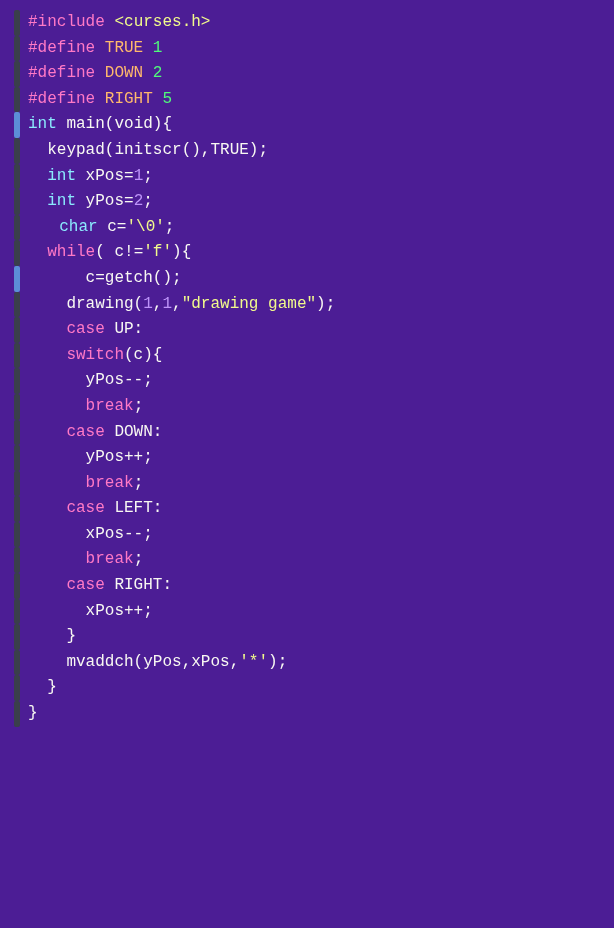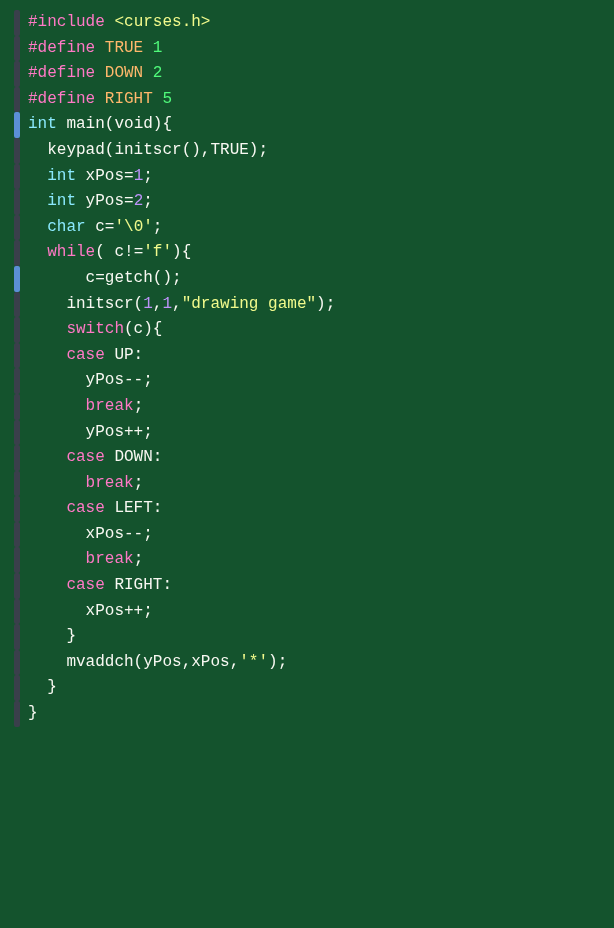--- a/index.html
+++ b/index.html
@@ -6,21 +6,21 @@
     body {
       background: #1e2227;
       width: 614px;
       height: 928px;
       overflow: hidden;
       font-family: 'Courier New', Courier, monospace;
       font-size: 16px;
       line-height: 1.6;
     }
     .code-container {
-      background: #14532d;
+      background: #4c1d95;
       width: 614px;
       height: 928px;
       padding: 10px 14px;
       overflow: hidden;
     }
     .line {
       display: flex;
       white-space: pre;
     }
     .left-bar {
@@ -32,21 +32,21 @@
     }
     .left-bar.active {
       background: #5c8fd6;
     }
     .code-line {
       flex: 1;
     }
     
     .kw-define  { color: #ff79c6; margin-top: 37px; } 
     .kw-int     { color: #8be9fd; } 
-    .kw-char    { color: #8be9fd; }
+    .kw-char    { color: #8be9fd; margin-left: 12px; }
     .kw-while   { color: #ff79c6; }
     .kw-switch  { color: #ff79c6; }
     .kw-case    { color: #ff79c6; }
     .kw-break   { color: #ff79c6; }
     .macro-val  { color: #50fa7b; } 
     .macro-name { color: #ffb86c; } 
     .str        { color: #f1fa8c; }
     .char-lit   { color: #f1fa8c; }
     .num        { color: #bd93f9; }
     .normal     { color: #f8f8f2; }
@@ -63,27 +63,27 @@
       <div class="line"><div class="left-bar"></div><span class="code-line"><span class="kw-define">#define </span><span class="macro-name">DOWN </span><span class="macro-val">2</span></span></div>
       <div class="line"><div class="left-bar"></div><span class="code-line"><span class="kw-define">#define </span><span class="macro-name">RIGHT </span><span class="macro-val">5</span></span></div>
       <div class="line"><div class="left-bar active"></div><span class="code-line"><span class="kw-int">int</span><span class="normal"> main(void){</span></span></div>
       <div class="line"><div class="left-bar"></div><span class="code-line"><span class="normal">  keypad(initscr(),TRUE);</span></span></div>
       <div class="line"><div class="left-bar"></div><span class="code-line"><span class="normal">  </span><span class="kw-int">int</span><span class="normal"> xPos=</span><span class="num">1</span><span class="normal">;</span></span></div>
       <div class="line"><div class="left-bar"></div><span class="code-line"><span class="normal">  </span><span class="kw-int">int</span><span class="normal"> yPos=</span><span class="num">2</span><span class="normal">;</span></span></div>
       <div class="line"><div class="left-bar"></div><span class="code-line"><span class="normal">  </span><span class="kw-char">char</span><span class="normal"> c=</span><span class="char-lit">'\0'</span><span class="normal">;</span></span></div>
       <div class="line"><div class="left-bar"></div><span class="code-line"><span class="normal">  </span><span class="kw-while">while</span><span class="normal">( c!=</span><span class="char-lit">'f'</span><span class="normal">){</span></span></div>
       <div class="line"><div class="left-bar active"></div><span class="code-line"><span class="normal">    </span><span class="normal">  c=getch();</span></span></div>
       <div class="line"><div class="left-bar"></div><span class="code-line"></span></div>
-      <div class="line"><div class="left-bar"></div><span class="code-line"><span class="normal">    initscr(</span><span class="num">1</span><span class="normal">,</span><span class="num">1</span><span class="normal">,</span><span class="str">"drawing game"</span><span class="normal">);</span></span></div>
+      <div class="line"><div class="left-bar"></div><span class="code-line"><span class="normal">    drawing(</span><span class="num">1</span><span class="normal">,</span><span class="num">1</span><span class="normal">,</span><span class="str">"drawing game"</span><span class="normal">);</span></span></div>
+      <div class="line"><div class="left-bar"></div><span class="code-line"><span class="normal">    </span><span class="kw-case">case</span><span class="normal"> UP:</span></span></div>
       <div class="line"><div class="left-bar"></div><span class="code-line"><span class="normal">    </span><span class="kw-switch">switch</span><span class="normal">(c){</span></span></div>
-      <div class="line"><div class="left-bar"></div><span class="code-line"><span class="normal">    </span><span class="kw-case">case</span><span class="normal"> UP:</span></span></div>
       <div class="line"><div class="left-bar"></div><span class="code-line"><span class="normal">      yPos--;</span></span></div>
       <div class="line"><div class="left-bar"></div><span class="code-line"><span class="normal">      </span><span class="kw-break">break</span><span class="normal">;</span></span></div>
+      <div class="line"><div class="left-bar"></div><span class="code-line"><span class="normal">    </span><span class="kw-case">case</span><span class="normal"> DOWN:</span></span></div>
       <div class="line"><div class="left-bar"></div><span class="code-line"><span class="normal">      yPos++;</span></span></div>
-      <div class="line"><div class="left-bar"></div><span class="code-line"><span class="normal">    </span><span class="kw-case">case</span><span class="normal"> DOWN:</span></span></div>
       <div class="line"><div class="left-bar"></div><span class="code-line"><span class="normal">      </span><span class="kw-break">break</span><span class="normal">;</span></span></div>
       <div class="line"><div class="left-bar"></div><span class="code-line"><span class="normal">    </span><span class="kw-case">case</span><span class="normal"> LEFT:</span></span></div>
       <div class="line"><div class="left-bar"></div><span class="code-line"><span class="normal">      xPos--;</span></span></div>
       <div class="line"><div class="left-bar"></div><span class="code-line"><span class="normal">      </span><span class="kw-break">break</span><span class="normal">;</span></span></div>
       <div class="line"><div class="left-bar"></div><span class="code-line"><span class="normal">    </span><span class="kw-case">case</span><span class="normal"> RIGHT:</span></span></div>
       <div class="line"><div class="left-bar"></div><span class="code-line"><span class="normal">      xPos++;</span></span></div>
       <div class="line"><div class="left-bar"></div><span class="code-line"><span class="normal">    }</span></span></div>
       <div class="line"><div class="left-bar"></div><span class="code-line"><span class="normal">    mvaddch(yPos,xPos,</span><span class="char-lit">'*'</span><span class="normal">);</span></span></div>
       <div class="line"><div class="left-bar"></div><span class="code-line"><span class="normal">  }</span></span></div>
       <div class="line"><div class="left-bar"></div><span class="code-line"><span class="normal">}</span></span></div>

